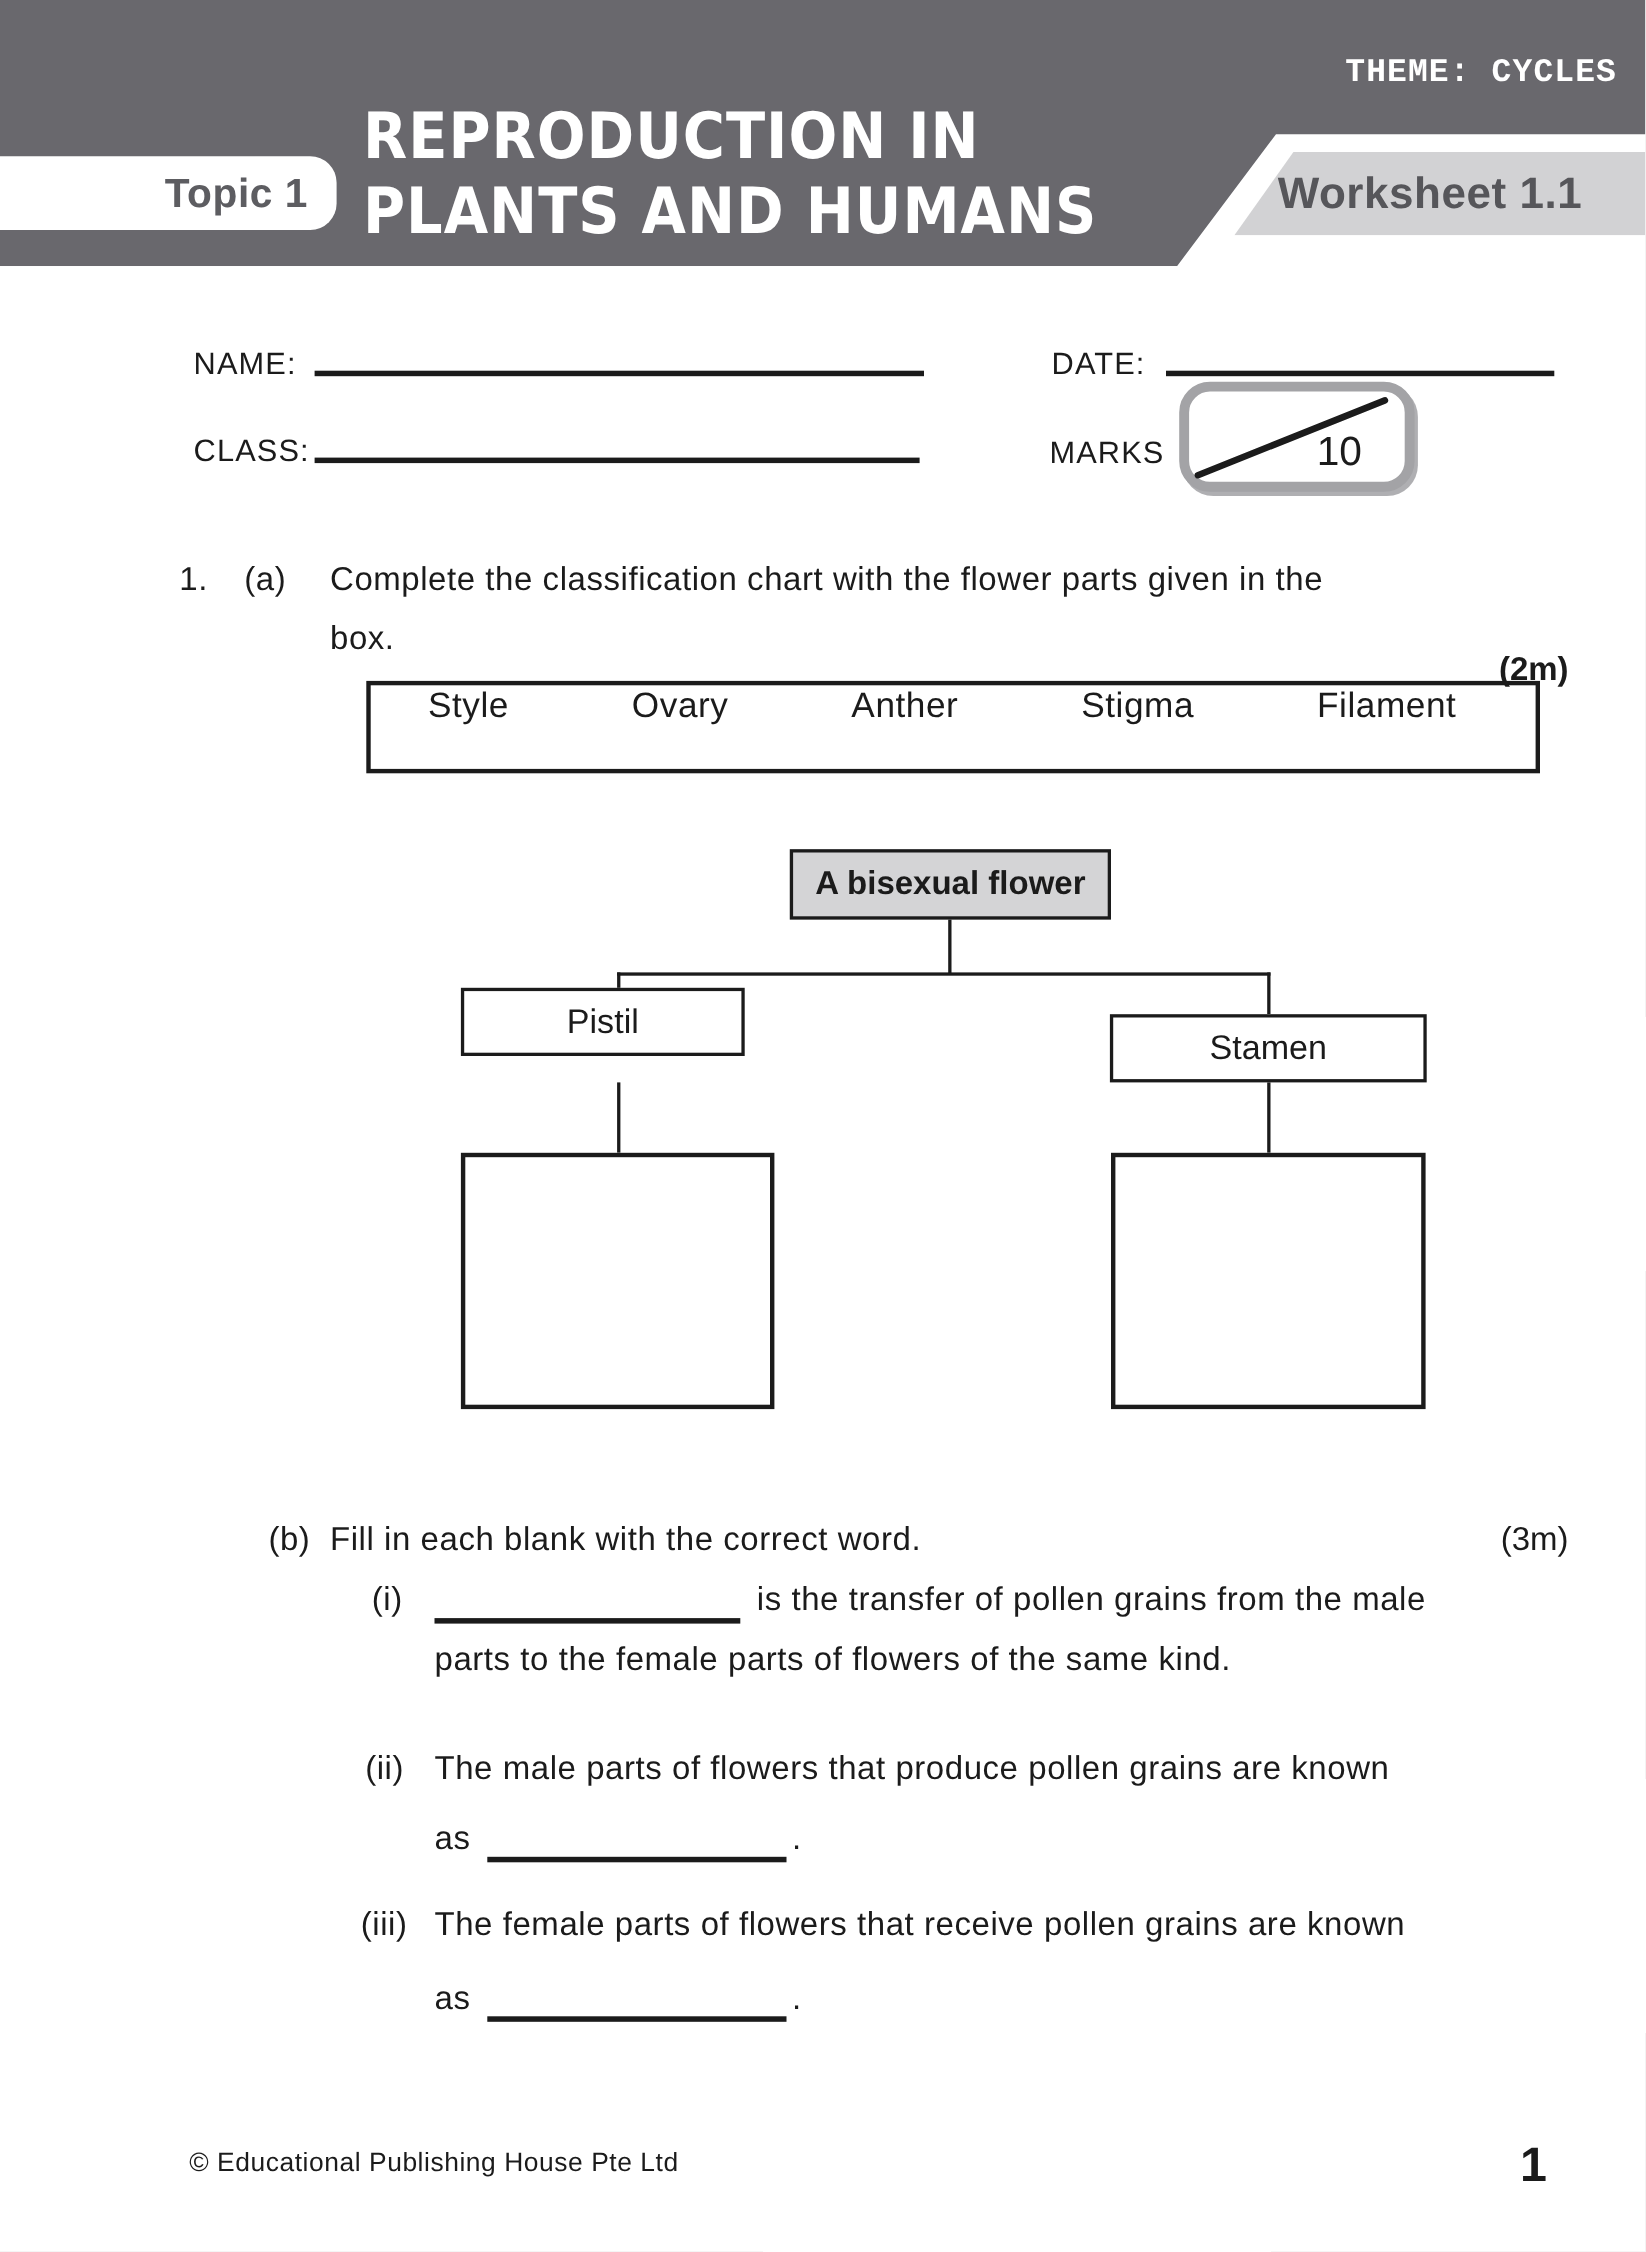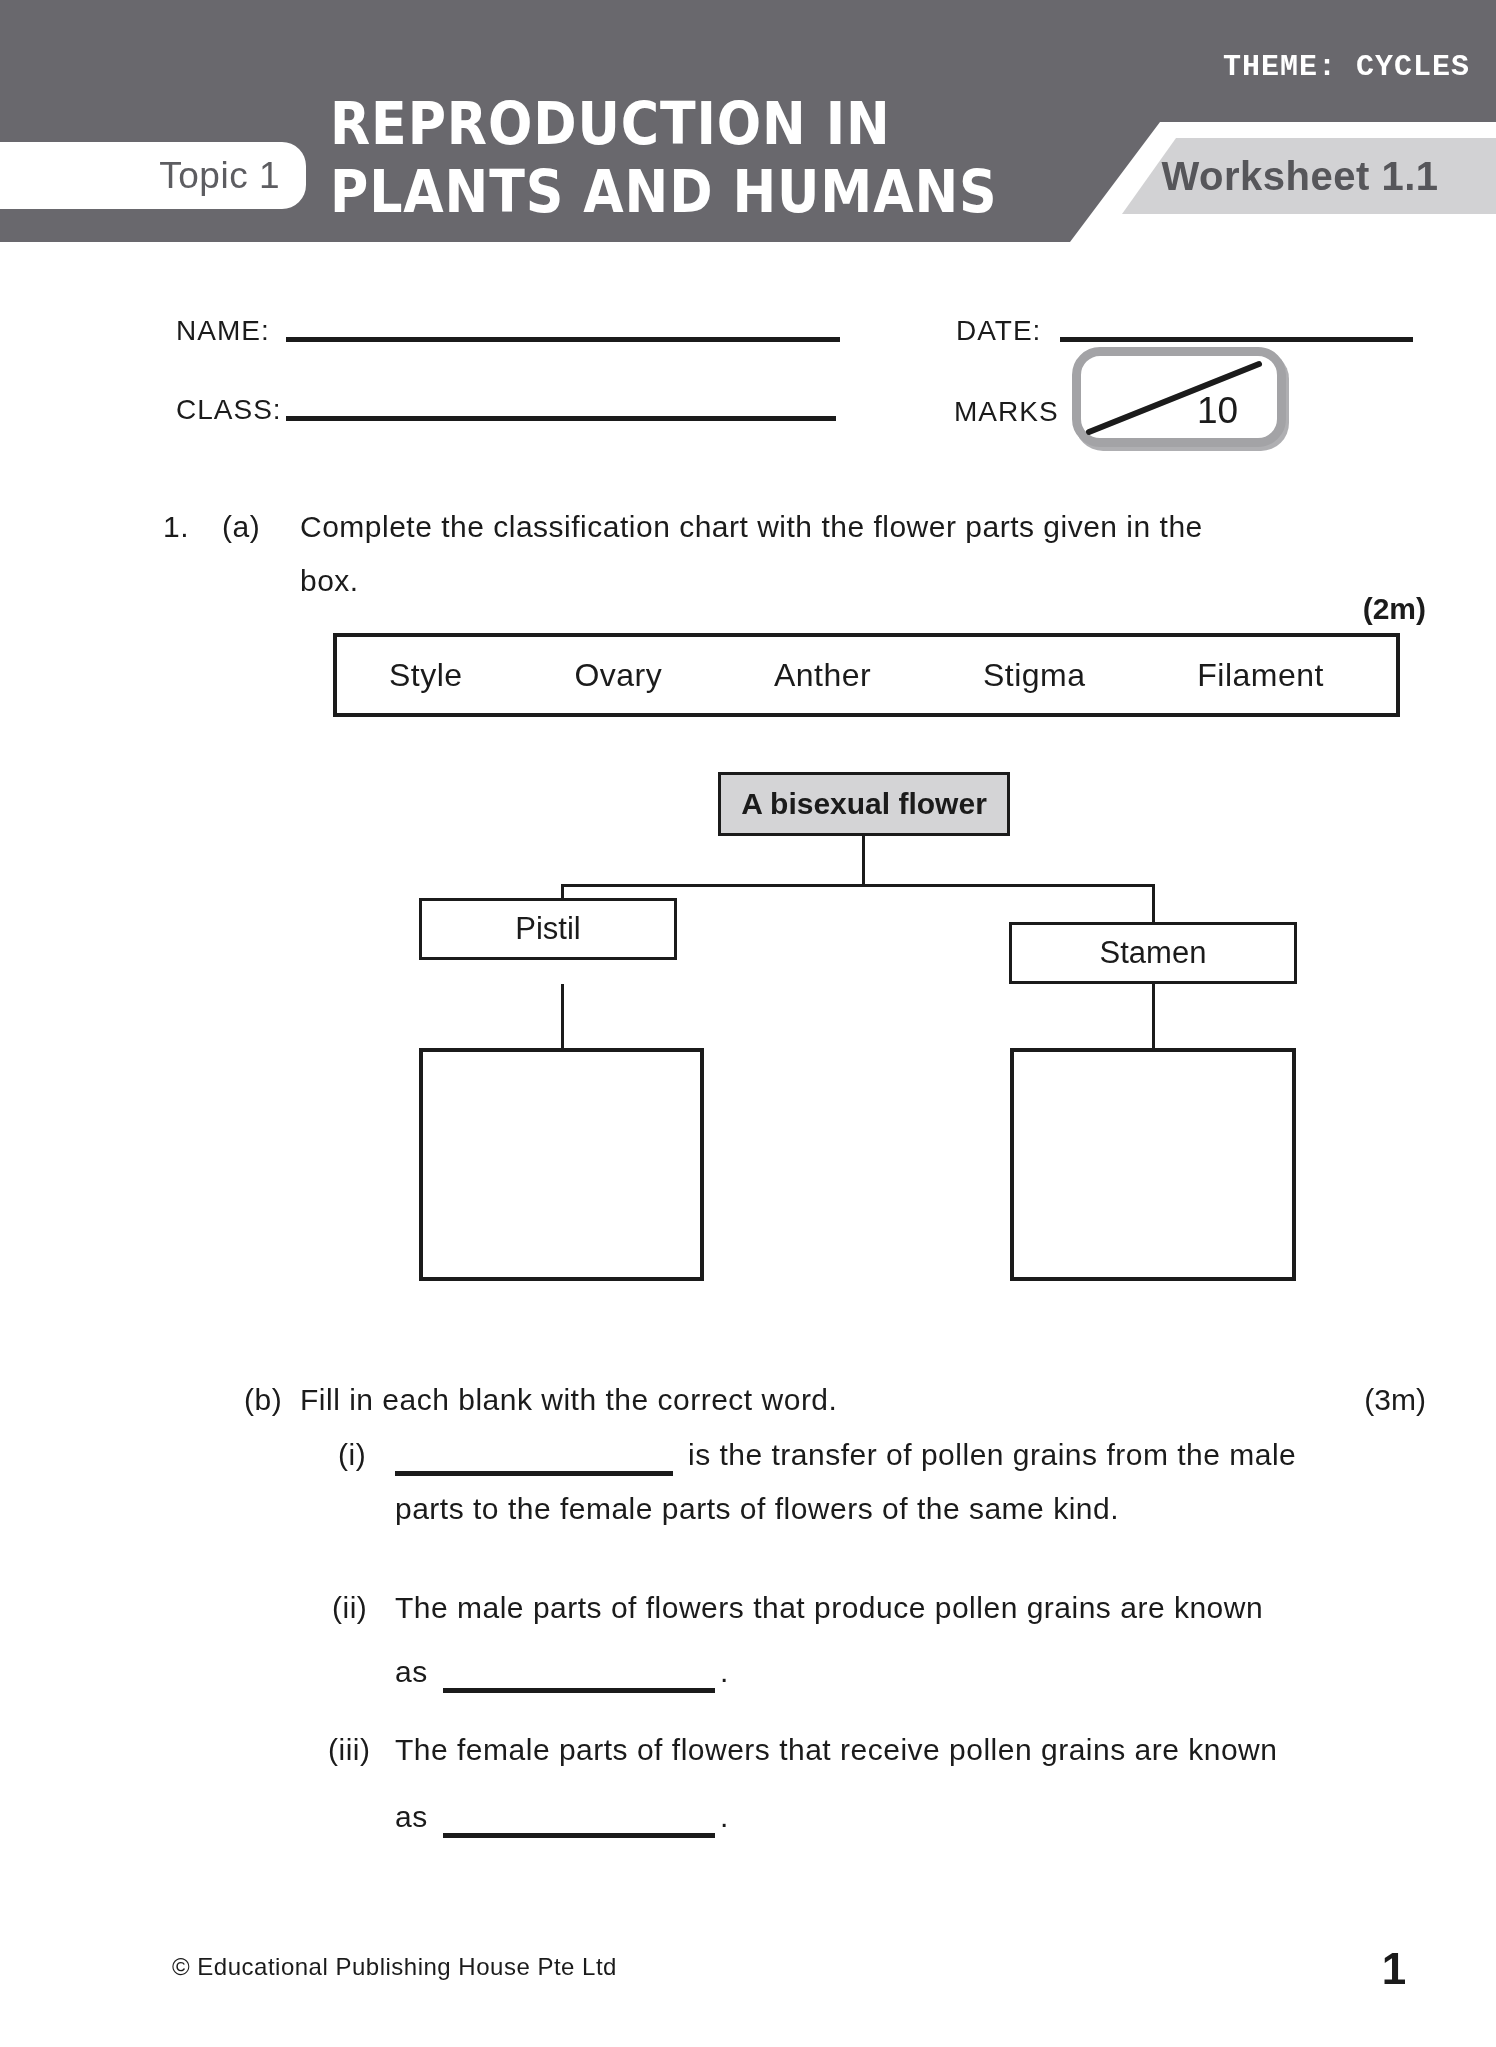--- a/index.html
+++ b/index.html
@@ -14,21 +14,21 @@
     position:absolute; left:0; top:0; width:1496px; height:242px; background:#69686d;
     clip-path: polygon(0 0, 1496px 0, 1496px 122px, 1160px 122px, 1070px 242px, 0 242px);
   }
   .theme {
     position:absolute; top:50px; right:26px; color:#ffffff;
     font-family:Liberation Mono, monospace; font-weight:bold; font-size:30px; letter-spacing:1px;
   }
   .topic-tab {
     position:absolute; left:0; top:142px; width:306px; height:67px; background:#ffffff;
     border-radius:0 24px 24px 0; text-align:right; line-height:67px;
-    font-size:37px; font-weight:400; color:#5d5d61; padding-right:26px; letter-spacing:0.5px;
+    font-size:37px; font-weight:700; color:#5d5d61; padding-right:26px; letter-spacing:0.5px;
   }
   .title {
     position:absolute; left:330px; top:90px; color:#ffffff;
     font-family:"DejaVu Sans", sans-serif; font-weight:bold; font-size:58px; line-height:68px;
     letter-spacing:1px; transform:scaleX(0.9); transform-origin:left top; white-space:nowrap;
   }
   .plate {
     position:absolute; left:1100px; top:138px; width:396px; height:76px; background:#d2d2d4;
     clip-path: polygon(76px 0, 396px 0, 396px 76px, 22px 76px);
   }
@@ -43,22 +43,22 @@
     position:absolute; left:1072px; top:347px; width:214px; height:100px; background:#ffffff;
     border:9px solid #a3a3a6; border-radius:28px; box-shadow:3px 4px 0 rgba(110,110,114,0.55);
   }
   .marks-box svg { position:absolute; left:0; top:0; }
   .marks-total { position:absolute; left:116px; top:34px; font-size:37px; color:#1b1b1b; }
   
   .qt { position:absolute; font-size:30px; letter-spacing:0.5px; color:#1b1b1b; white-space:nowrap; }
   .marks-right { position:absolute; width:80px; text-align:right; font-size:30px; color:#1b1b1b; }
   
   .word-box {
-    position:absolute; left:333px; top:633px; width:1067px; height:84px;
-    border:4px solid #1b1b1b; display:flex; align-items:center;
+    position:absolute; left:333px; top:619px; width:1067px; height:84px;
+    border:4px solid #1b1b1b; display:flex; 
     justify-content:space-between; padding:0 72px 0 52px;
   }
   .word-box span { font-size:32px; letter-spacing:0.5px; }
   
   .chart-box {
     position:absolute; border:3px solid #1b1b1b; background:#ffffff;
     display:flex; align-items:center; justify-content:center; font-size:31px;
   }
   .chart-root { background:#d4d4d6; font-weight:bold; font-size:30px; }
   .conn { position:absolute; background:#1b1b1b; }

